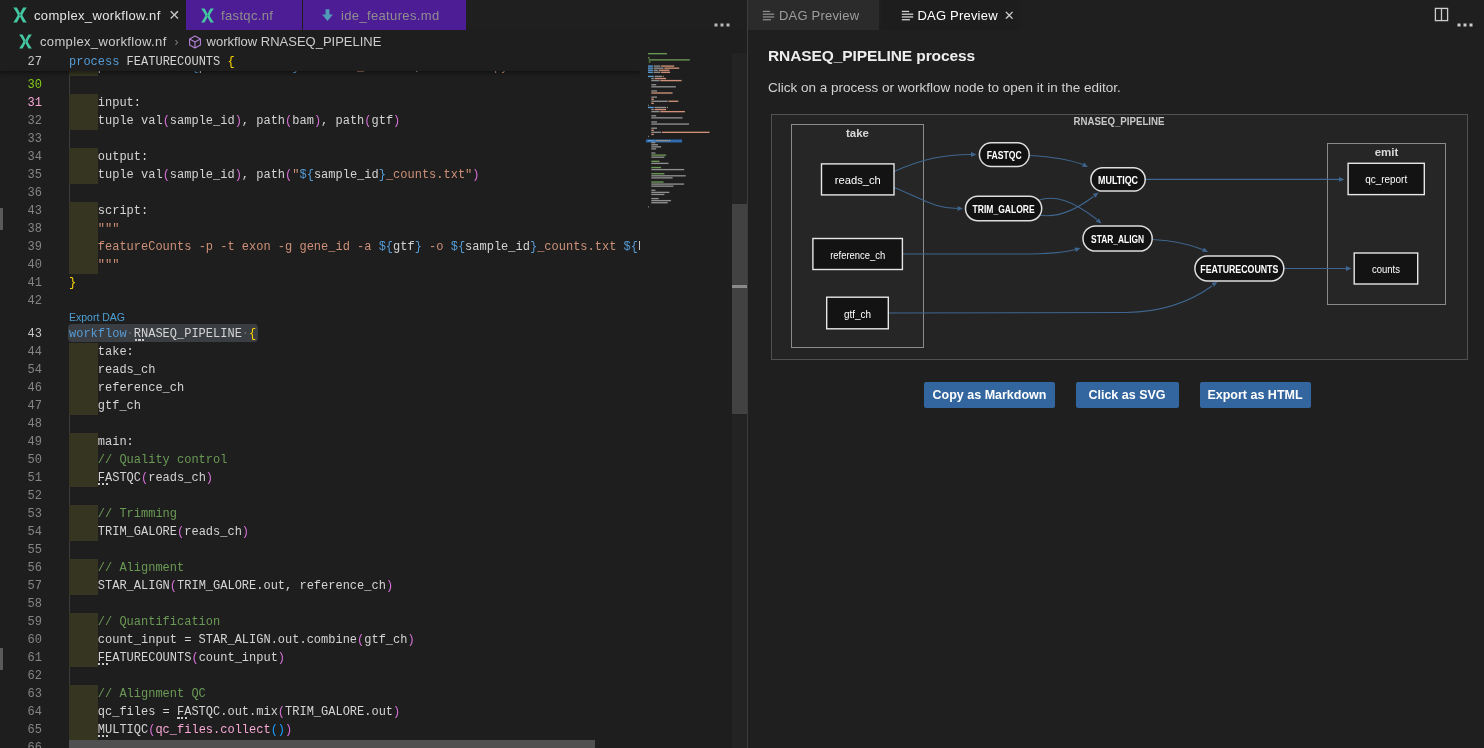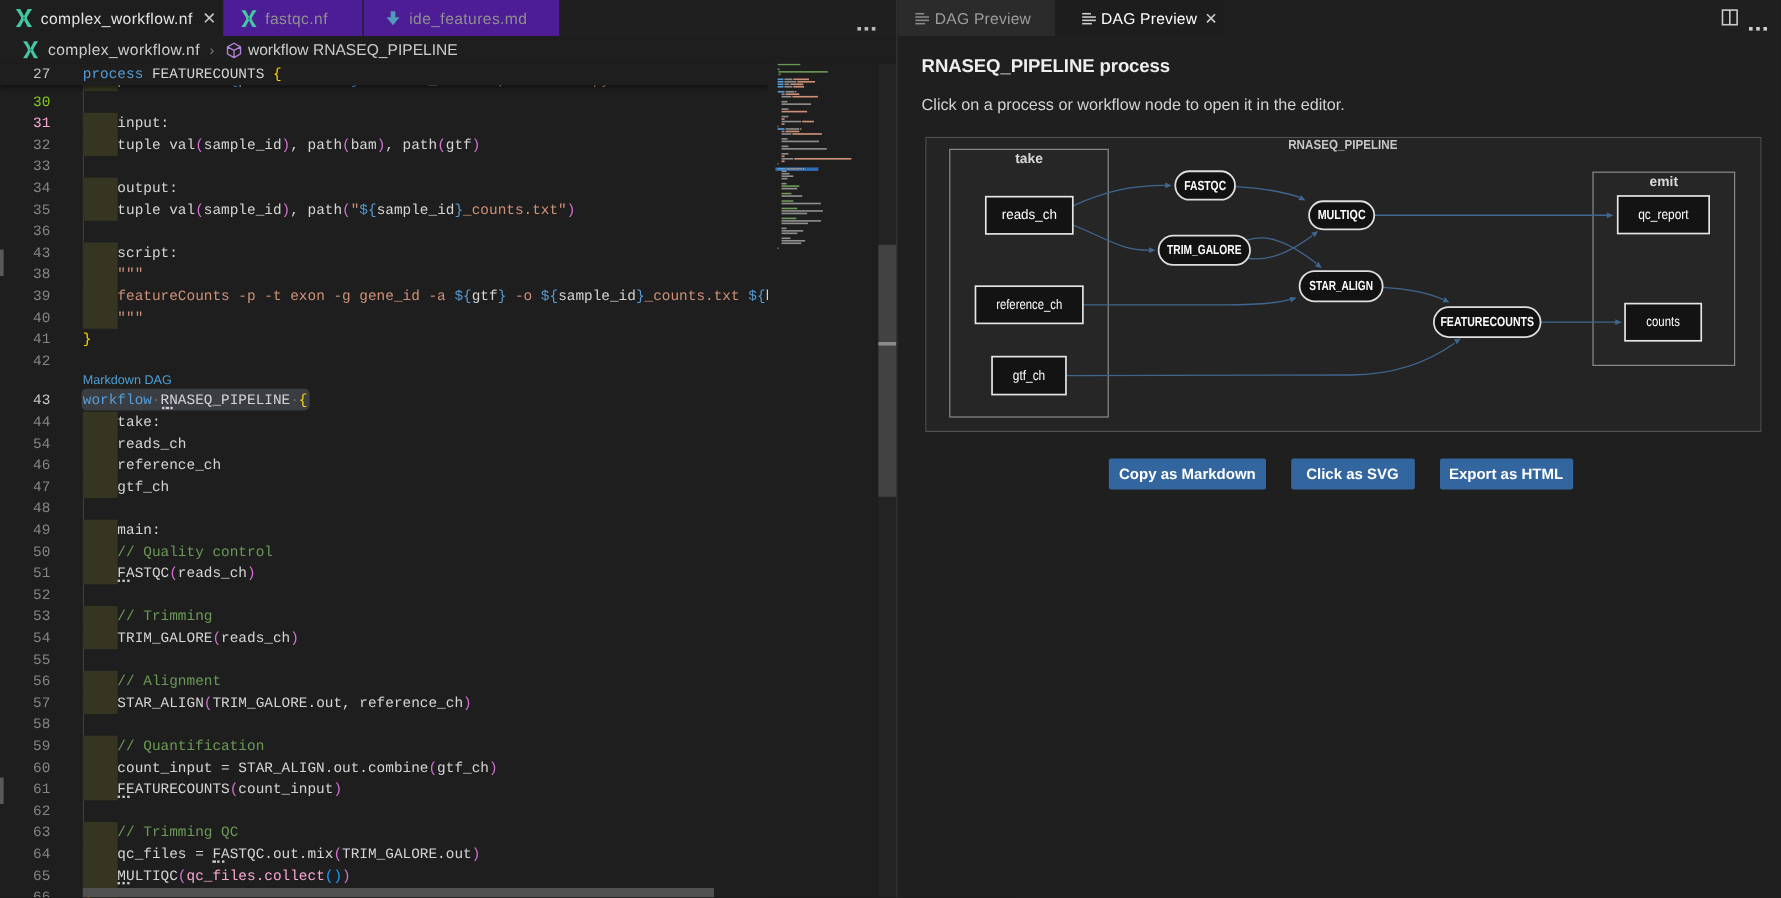--- a/index.html
+++ b/index.html
@@ -155,25 +155,25 @@
       <div class="ln" style="top:451.5px"><span class="num" style="color:#858585">53</span><span class="ct"><span style="color:#6a9955">    // Trimming</span></span></div>
       <div class="ln" style="top:469.5px"><span class="num" style="color:#858585">54</span><span class="ct"><span style="color:#d4d4d4">    TRIM_GALORE</span><span style="color:#d670d6">(</span><span style="color:#d4d4d4">reads_ch</span><span style="color:#d670d6">)</span></span></div>
       <div class="ln" style="top:487.5px"><span class="num" style="color:#858585">55</span><span class="ct"></span></div>
       <div class="ln" style="top:505.5px"><span class="num" style="color:#858585">56</span><span class="ct"><span style="color:#6a9955">    // Alignment</span></span></div>
       <div class="ln" style="top:523.5px"><span class="num" style="color:#858585">57</span><span class="ct"><span style="color:#d4d4d4">    STAR_ALIGN</span><span style="color:#d670d6">(</span><span style="color:#d4d4d4">TRIM_GALORE.out, reference_ch</span><span style="color:#d670d6">)</span></span></div>
       <div class="ln" style="top:541.5px"><span class="num" style="color:#858585">58</span><span class="ct"></span></div>
       <div class="ln" style="top:559.5px"><span class="num" style="color:#858585">59</span><span class="ct"><span style="color:#6a9955">    // Quantification</span></span></div>
       <div class="ln" style="top:577.5px"><span class="num" style="color:#858585">60</span><span class="ct"><span style="color:#d4d4d4">    count_input = STAR_ALIGN.out.combine</span><span style="color:#d670d6">(</span><span style="color:#d4d4d4">gtf_ch</span><span style="color:#d670d6">)</span></span></div>
       <div class="ln" style="top:595.5px"><span class="num" style="color:#858585">61</span><span class="ct"><span style="color:#d4d4d4">    FEATURECOUNTS</span><span style="color:#d670d6">(</span><span style="color:#d4d4d4">count_input</span><span style="color:#d670d6">)</span></span></div>
       <div class="ln" style="top:613.5px"><span class="num" style="color:#858585">62</span><span class="ct"></span></div>
-      <div class="ln" style="top:631.5px"><span class="num" style="color:#858585">63</span><span class="ct"><span style="color:#6a9955">    // Trimming QC</span></span></div>
+      <div class="ln" style="top:631.5px"><span class="num" style="color:#858585">63</span><span class="ct"><span style="color:#6a9955">    // Alignment QC</span></span></div>
       <div class="ln" style="top:649.5px"><span class="num" style="color:#858585">64</span><span class="ct"><span style="color:#d4d4d4">    qc_files = FASTQC.out.mix</span><span style="color:#d670d6">(</span><span style="color:#d4d4d4">TRIM_GALORE.out</span><span style="color:#d670d6">)</span></span></div>
       <div class="ln" style="top:667.5px"><span class="num" style="color:#858585">65</span><span class="ct"><span style="color:#d4d4d4">    MULTIQC</span><span style="color:#d670d6">(</span><span style="color:#f9a8d4">qc_files.collect</span><span style="color:#179fff">(</span><span style="color:#179fff">)</span><span style="color:#d670d6">)</span></span></div>
       <div class="ln" style="top:685.5px"><span class="num" style="color:#858585">66</span><span class="ct"><span style="color:#ffd700">}</span></span></div>
-    <div id="clens">Markdown DAG</div>
+    <div id="clens">Export DAG</div>
     <div class="dot" style="left:134.5px;top:286.1px"></div>
       <div class="dot" style="left:138.4px;top:286.1px"></div>
       <div class="dot" style="left:142.3px;top:286.1px"></div>
       <div class="dot" style="left:98.2px;top:430.1px"></div>
       <div class="dot" style="left:102.1px;top:430.1px"></div>
       <div class="dot" style="left:106.0px;top:430.1px"></div>
       <div class="dot" style="left:98.2px;top:610.1px"></div>
       <div class="dot" style="left:102.1px;top:610.1px"></div>
       <div class="dot" style="left:106.0px;top:610.1px"></div>
       <div class="dot" style="left:177.4px;top:664.1px"></div>

